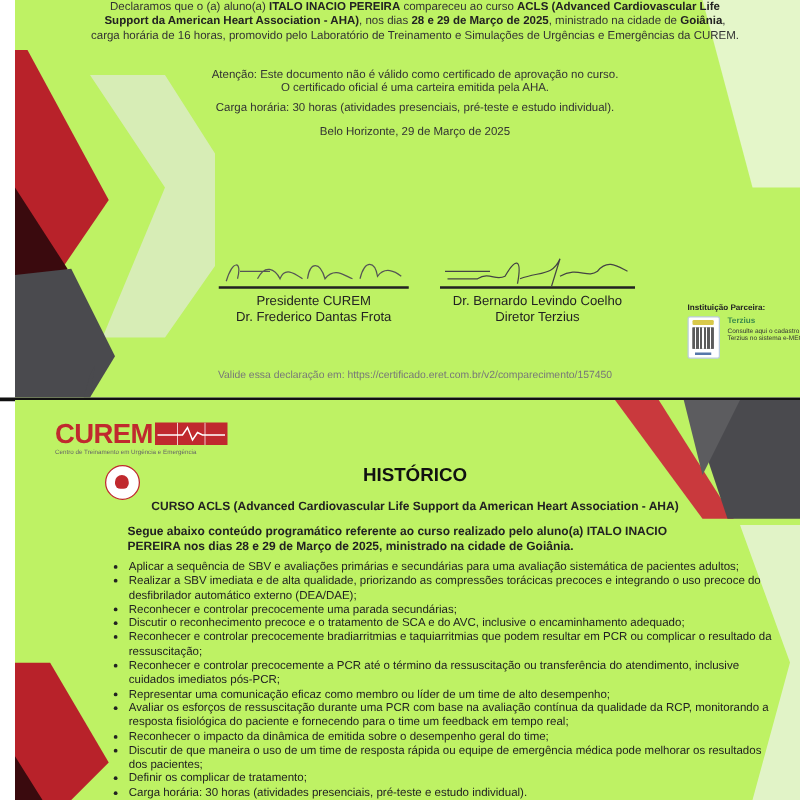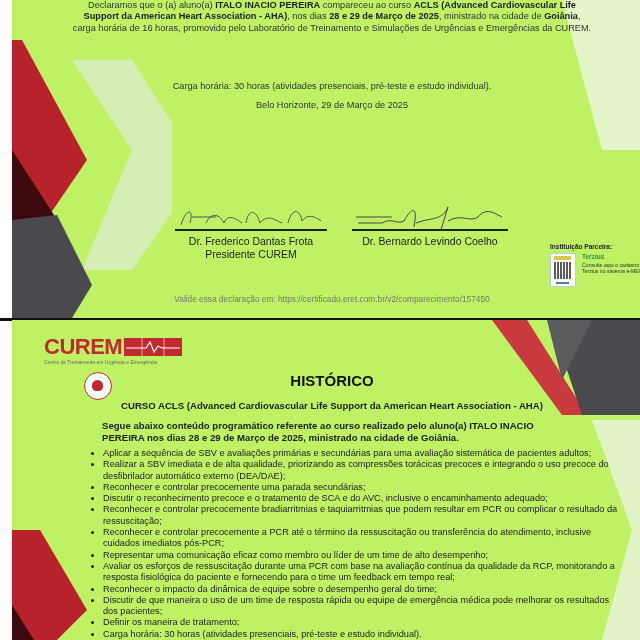--- a/index.html
+++ b/index.html
@@ -50,37 +50,42 @@
     <polygon points="0,220 45,215 80,285 60,318 0,318" fill="#4a4a4e"></polygon>
     <polygon points="60,300 64,292 60,318 55,318" fill="#4a4a4e"></polygon>
   </svg>
   <svg class="deco" width="110" height="160" style="left:530px;top:0">
     <polygon points="20,0 110,0 110,150 60,150" fill="#f4f8f4" opacity="0.7"></polygon>
   </svg>
 
   <div class="p1-text" style="top:0;">
     <span>Declaramos que o (a) aluno(a) </span><b>ITALO INACIO PEREIRA</b><span> compareceu ao curso </span><b>ACLS (Advanced Cardiovascular Life Support da American Heart Association - AHA)</b><span>, nos dias </span><b>28 e 29 de Março de 2025</b><span>, ministrado na cidade de </span><b>Goiânia</b><span>, carga horária de 16 horas, promovido pelo Laboratório de Treinamento e Simulações de Urgências e Emergências da CUREM.</span>
   </div>
+  <div class="p1-text" style="top:54px;">
+    <div>Atenção: Este documento não é válido como certificado de aprovação no curso.</div>
+    <div>O certificado oficial é uma carteira emitida pela AHA.</div>
+  </div>
   <div class="p1-text" style="top:81px;">Carga horária: 30 horas (atividades presenciais, pré-teste e estudo individual).</div>
   <div class="p1-text" style="top:100px;">Belo Horizonte, 29 de Março de 2025</div>
 
   <div class="sig" style="left:163px;top:203px;width:152px;">
     <svg class="sigpath" width="150" height="26">
         <path d="M5,22 C10,5 18,5 14,20 M16,14 L40,14 M30,20 C36,8 44,12 48,20 C52,10 60,16 66,20 M70,20 C72,6 80,6 84,20 C92,10 100,18 106,20 M112,20 C116,4 124,6 126,18 C132,10 140,14 145,18" stroke="#555" stroke-width="1" fill="none"></path>
       </svg>
     <div class="sig-line"></div>
+    <div>Presidente CUREM</div>
     <div>Dr. Frederico Dantas Frota</div>
-    <div>Presidente CUREM</div>
   </div>
   <div class="sig" style="left:340px;top:203px;width:156px;">
     <svg class="sigpath" width="156" height="26">
         <path d="M4,14 L40,14 M6,20 L30,20 C40,14 44,22 52,18 C60,4 66,2 62,24 M64,20 C80,14 90,18 96,4 L88,30 M96,18 C110,10 118,20 126,14 C134,4 142,10 150,14" stroke="#444" stroke-width="1" fill="none"></path>
       </svg>
     <div class="sig-line"></div>
     <div>Dr. Bernardo Levindo Coelho</div>
+    <div>Diretor Terzius</div>
   </div>
 
   <div class="partner">
     <div class="title">Instituição Parceira:</div>
     <div class="qr">
       <div class="top"></div>
         <div class="grid"></div>
         <div class="bot"></div>
     </div>
     <div class="terzius-logo">Terzius</div>
@@ -129,18 +134,18 @@
 
   <ul class="topics" style="top:128px;">
     <li>Aplicar a sequência de SBV e avaliações primárias e secundárias para uma avaliação sistemática de pacientes adultos;</li>
     <li>Realizar a SBV imediata e de alta qualidade, priorizando as compressões torácicas precoces e integrando o uso precoce do desfibrilador automático externo (DEA/DAE);</li>
     <li>Reconhecer e controlar precocemente uma parada secundárias;</li>
     <li>Discutir o reconhecimento precoce e o tratamento de SCA e do AVC, inclusive o encaminhamento adequado;</li>
     <li>Reconhecer e controlar precocemente bradiarritmias e taquiarritmias que podem resultar em PCR ou complicar o resultado da ressuscitação;</li>
     <li>Reconhecer e controlar precocemente a PCR até o término da ressuscitação ou transferência do atendimento, inclusive cuidados imediatos pós-PCR;</li>
     <li>Representar uma comunicação eficaz como membro ou líder de um time de alto desempenho;</li>
     <li>Avaliar os esforços de ressuscitação durante uma PCR com base na avaliação contínua da qualidade da RCP, monitorando a resposta fisiológica do paciente e fornecendo para o time um feedback em tempo real;</li>
-    <li>Reconhecer o impacto da dinâmica de equipe sobre o desempenho geral do time;</li>
+    <li>Reconhecer o impacto da dinâmica de emitida sobre o desempenho geral do time;</li>
     <li>Discutir de que maneira o uso de um time de resposta rápida ou equipe de emergência médica pode melhorar os resultados dos pacientes;</li>
-    <li>Definir os maneira de tratamento;</li>
+    <li>Definir os complicar de tratamento;</li>
     <li>Carga horária: 30 horas (atividades presenciais, pré-teste e estudo individual).</li>
   </ul>
 </div>
 
 </body></html>

